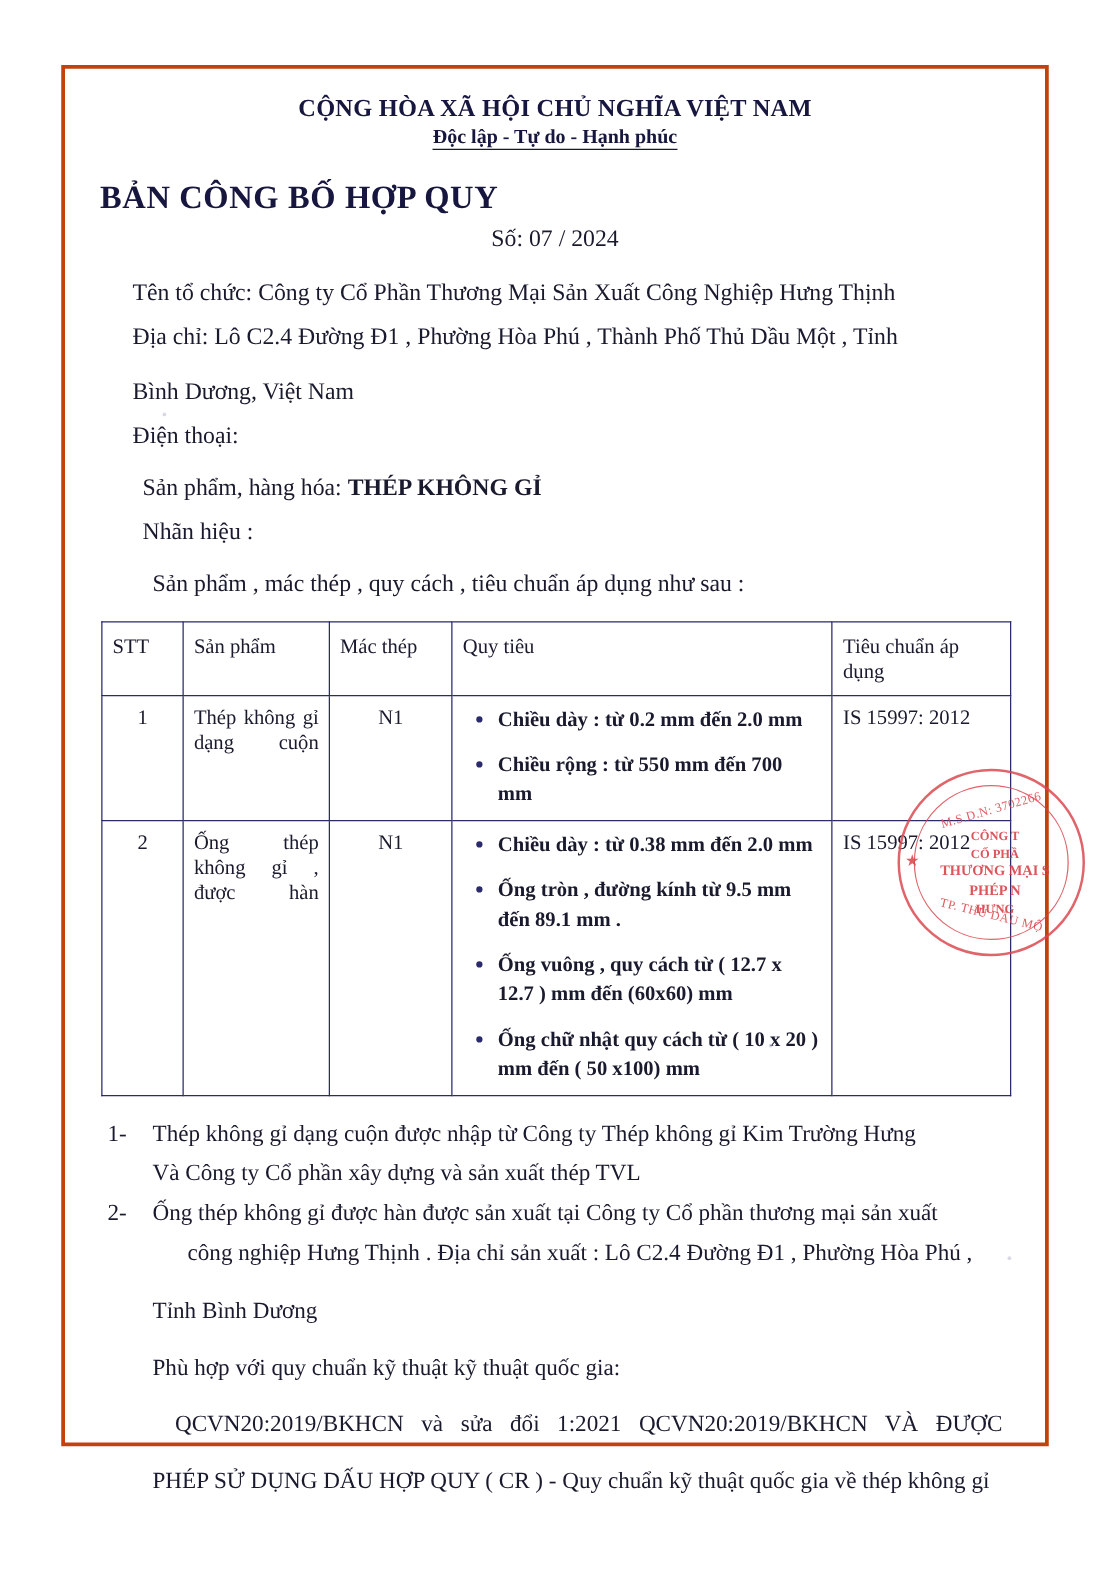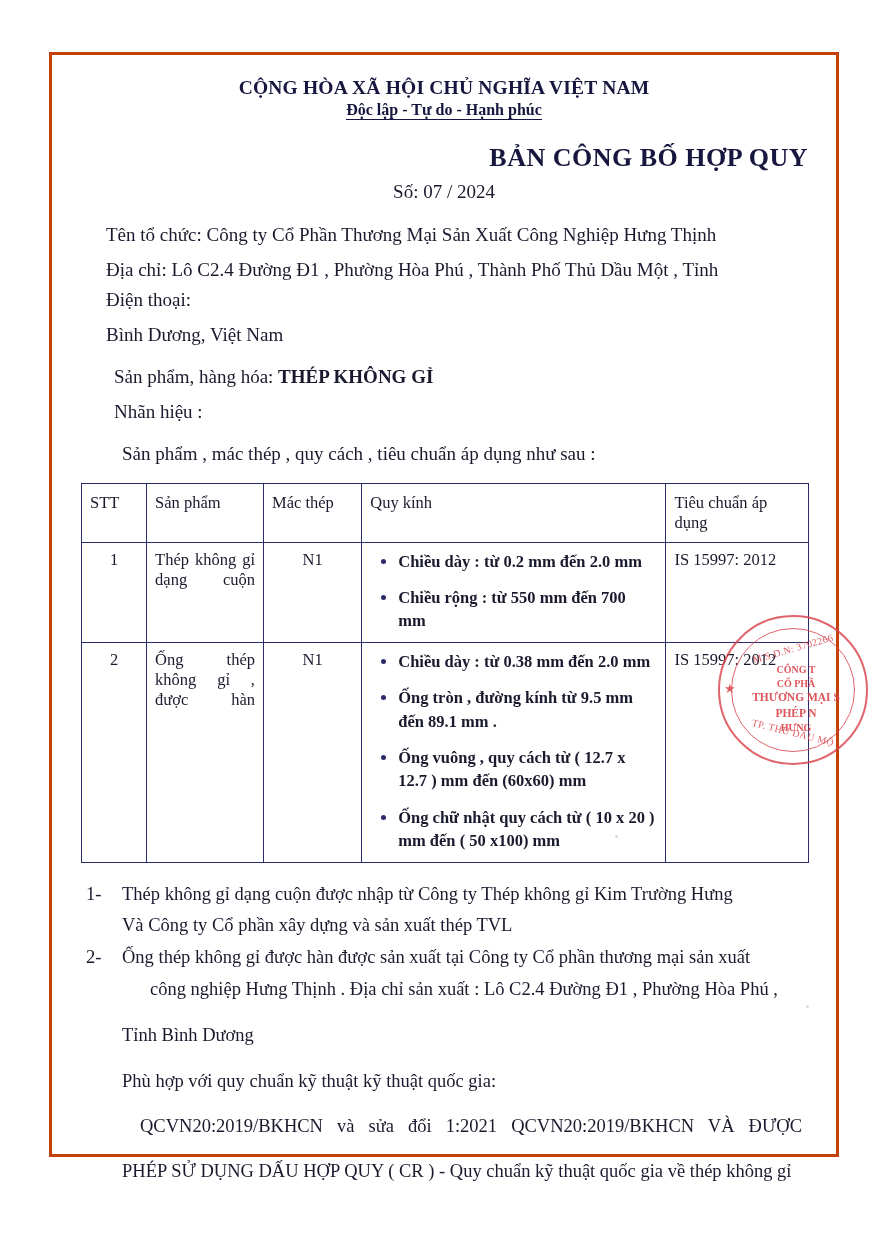--- a/index.html
+++ b/index.html
@@ -52,21 +52,21 @@
     font-size: 16px;
     margin: 0 0 24px 0;
     color: #16163f;
   }
   .nation-sub span {
     border-bottom: 1.4px solid #16163f;
     padding-bottom: 1px;
   }
 
   .doc-title {
-    text-align: right;
+    text-align: left;
     font-weight: bold;
     font-size: 26px;
     letter-spacing: 0.5px;
     margin: 18px 0 8px 0;
     color: #16163f;
   }
   .doc-number {
     text-align: center;
     font-size: 19px;
     margin: 0 0 18px 0;
@@ -75,21 +75,21 @@
   
   .intro {
     font-size: 19px;
     line-height: 1.5;
     padding-left: 26px;
   }
   .intro p {
     margin: 0 0 6px 0;
   }
   .intro p.tight {
-    margin-bottom: 2px;
+    margin-bottom: 16px;
   }
   .intro .indent-1 { padding-left: 8px; }
   .intro .indent-2 { padding-left: 16px; }
   .intro b { font-weight: bold; }
   .spacer-sm { height: 8px; }
 
   
   table.spec {
     border-collapse: collapse;
     width: 728px;
@@ -256,39 +256,39 @@
 
     <div class="doc-title">BẢN CÔNG BỐ HỢP QUY</div>
     <div class="doc-number">Số: 07 / 2024</div>
 
     <div class="intro">
       <p>
         <span>Tên tổ chức:</span>
         <span>Công ty Cổ Phần Thương Mại Sản Xuất Công Nghiệp Hưng Thịnh</span>
       </p>
       <p class="tight">Địa chỉ: Lô C2.4 Đường Đ1 , Phường Hòa Phú , Thành Phố Thủ Dầu Một , Tỉnh</p>
+      <p>Bình Dương, Việt Nam</p>
       <p>Điện thoại:</p>
-      <p>Bình Dương, Việt Nam</p>
       <div class="spacer-sm"></div>
       <p class="indent-1">
         <span>Sản phẩm, hàng hóa:</span>
         <b>THÉP KHÔNG GỈ</b>
       </p>
       <p class="indent-1">Nhãn hiệu :</p>
       <div class="spacer-sm"></div>
       <p class="indent-2">Sản phẩm , mác thép , quy cách , tiêu chuẩn áp dụng như sau :</p>
     </div>
 
     <table class="spec">
       <thead>
         <tr>
           <th class="col-stt">STT</th>
           <th class="col-sp">Sản phẩm</th>
           <th class="col-mac">Mác thép</th>
-          <th class="col-qc">Quy kính</th>
+          <th class="col-qc">Quy tiêu</th>
           <th class="col-tc">Tiêu chuẩn áp dụng</th>
         </tr>
       </thead>
       <tbody>
         <tr class="row-tall">
           <td class="col-stt center">1</td>
           <td class="col-sp justify">Thép không gỉ dạng cuộn</td>
           <td class="col-mac center">N1</td>
           <td class="col-qc">
             <ul class="qc">

